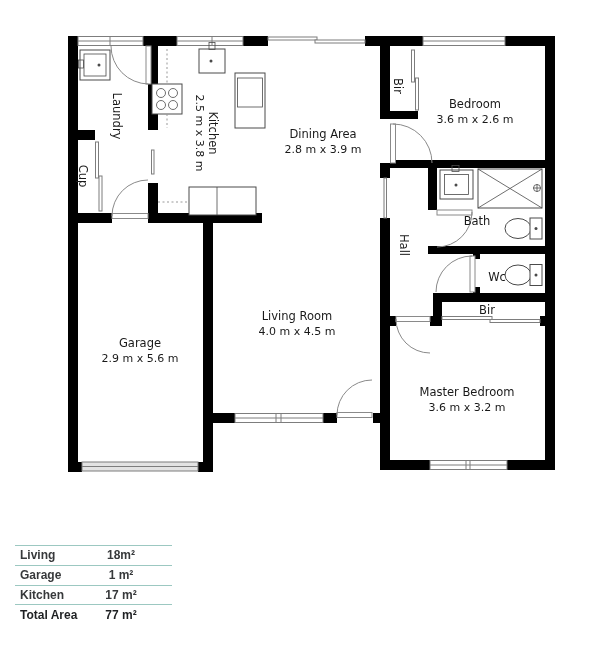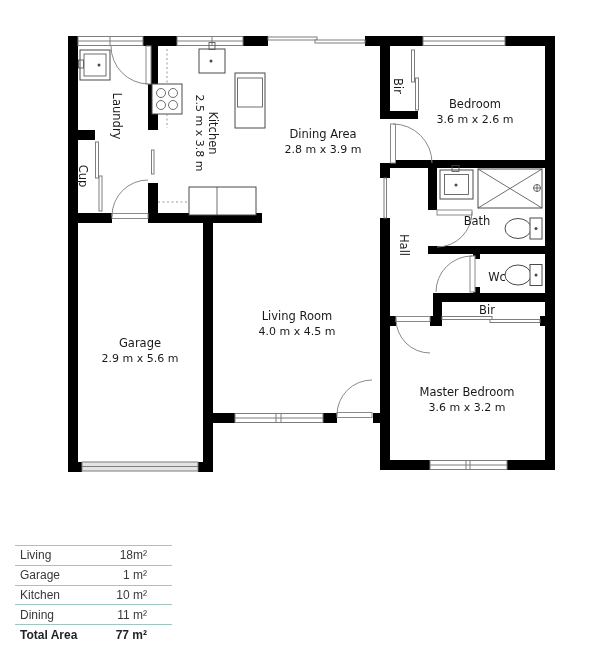--- a/index.html
+++ b/index.html
@@ -13,23 +13,23 @@
   .winline{stroke:#7d7d7d;stroke-width:1;}
   .leaf{fill:#fff;stroke:#8a8a8a;stroke-width:1;}
   .arc{fill:none;stroke:#8a8a8a;stroke-width:1;}
   .fix{fill:#fff;stroke:#4a4a4a;stroke-width:1;}
   .fixthin{fill:none;stroke:#4a4a4a;stroke-width:0.8;}
   .dash{stroke:#999;stroke-width:1;stroke-dasharray:2,2.5;fill:none;}
   .slide{fill:#fff;stroke:#7d7d7d;stroke-width:1;}
   .gdoor{fill:#e3e3e3;stroke:#7d7d7d;stroke-width:1;}
   
   .area-table{position:absolute;left:15px;top:545px;width:157px;font-size:12px;color:#37393b;}
-  .area-table .row{display:flex;align-items:center;height:18.8px;border-top:1.6px solid #9cc8c1;font-weight:400;}
+  .area-table .row{display:flex;align-items:center;height:18.8px;border-top:1.6px solid #9cc8c1;font-weight:700;}
   .area-table .row .lbl{padding-left:5px;flex:1;}
-  .area-table .row .val{width:52px;margin-right:25px;text-align:right;}
+  .area-table .row .val{width:52px;margin-right:25px;text-align:center;}
   .area-table .row.total{font-weight:700;color:#1f2123;font-size:12px;}
 </style>
 </head>
 <body>
 
 <div class="plan-wrap">
 <svg width="601" height="540" viewBox="0 0 601 540" xmlns="http://www.w3.org/2000/svg">
 
   <g>
 
@@ -252,23 +252,19 @@
   <div class="row">
     <span class="lbl">Living</span>
     <span class="val">18m²</span>
   </div>
   <div class="row">
     <span class="lbl">Garage</span>
     <span class="val">1 m²</span>
   </div>
   <div class="row">
     <span class="lbl">Kitchen</span>
-    <span class="val">10 m²</span>
-  </div>
-  <div class="row">
-    <span class="lbl">Dining</span>
-    <span class="val">11 m²</span>
+    <span class="val">17 m²</span>
   </div>
   <div class="row total">
     <span class="lbl">Total Area</span>
     <span class="val">77 m²</span>
   </div>
 </div>
 
 </body></html>

